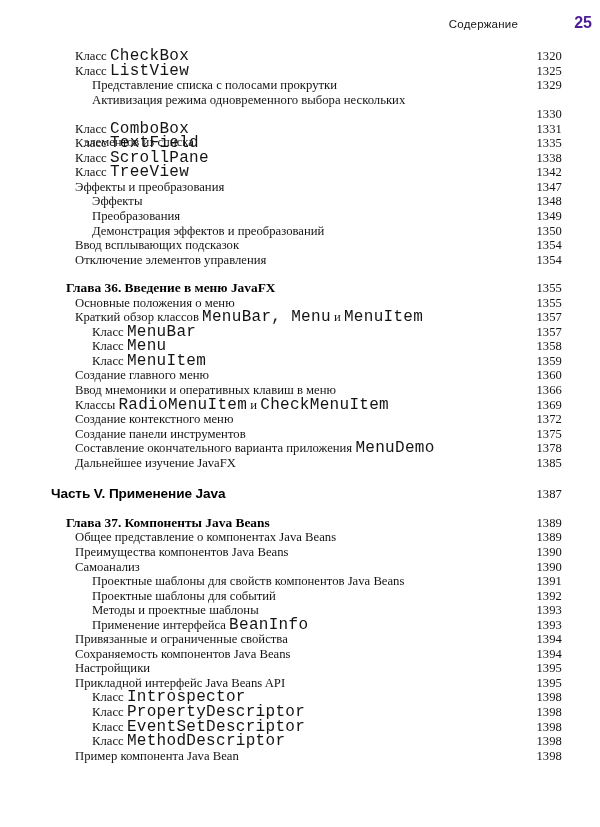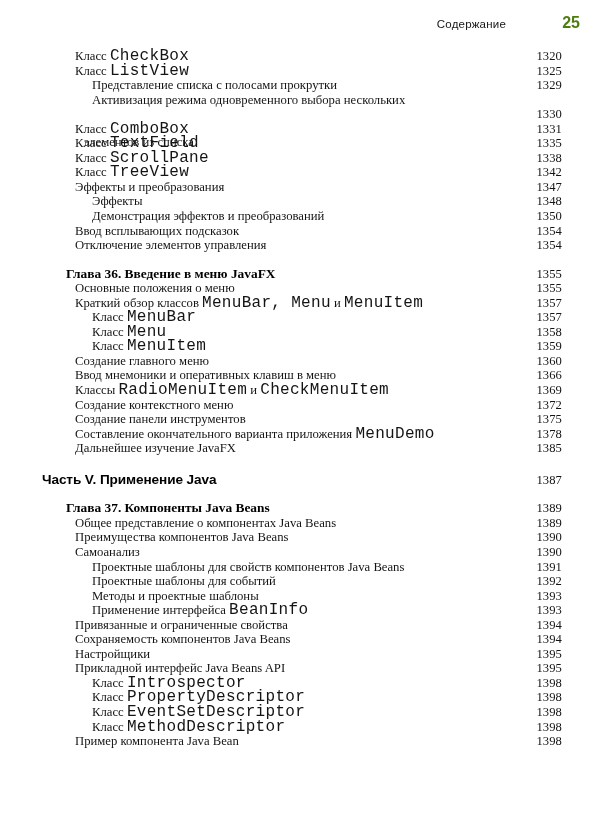--- a/index.html
+++ b/index.html
@@ -38,25 +38,25 @@
   .rh-title {
     font-family: "Liberation Sans", "DejaVu Sans", sans-serif;
     font-size: 11.5px;
     letter-spacing: 0.2px;
     color: #151515;
   }
   .rh-folio {
     font-family: "Liberation Sans", "DejaVu Sans", sans-serif;
     font-weight: bold;
     font-size: 16px;
-    color: #4d7c0f;
+    color: #4c1d95;
     margin-left: 36px;
     width: 38px;
     text-align: right;
-    padding-right: 20px;
+    padding-right: 8px;
   }
 
   
   .toc {
     position: absolute;
     top: 49px;
     left: 0;
     width: 600px;
   }
 
@@ -79,21 +79,21 @@
     text-align: right;
     font-size: 12.6px;
     letter-spacing: 0.1px;
   }
 
   
   .lvl1 .label { left: 75px; }
   .lvl2 .label { left: 92px; }
   .lvl2b .label { left: 92px; }
   .chapter .label { left: 66px; }
-  .part .label { left: 42px; }
+  .part .label { left: 51px; }
 
   
   .lvl1 .label, .lvl2 .label, .lvl2b .label {
     font-size: 12.7px;
     color: #141414;
   }
   .row.lvl1 .folio, .row.lvl2 .folio, .row.lvl2b .folio {
     color: #141414;
   }
 
@@ -187,20 +187,24 @@
       </div>
       <div class="row lvl1">
         <span class="label"><span>Эффекты и преобразования</span></span>
         <span class="folio">1347</span>
       </div>
       <div class="row lvl2">
         <span class="label"><span>Эффекты</span></span>
         <span class="folio">1348</span>
       </div>
       <div class="row lvl2">
+        <span class="label"><span>Преобразования</span></span>
+        <span class="folio">1349</span>
+      </div>
+      <div class="row lvl2">
         <span class="label"><span>Демонстрация эффектов и преобразований</span></span>
         <span class="folio">1350</span>
       </div>
       <div class="row lvl1">
         <span class="label"><span>Ввод всплывающих подсказок</span></span>
         <span class="folio">1354</span>
       </div>
       <div class="row lvl1">
         <span class="label"><span>Отключение элементов управления</span></span>
         <span class="folio">1354</span>

